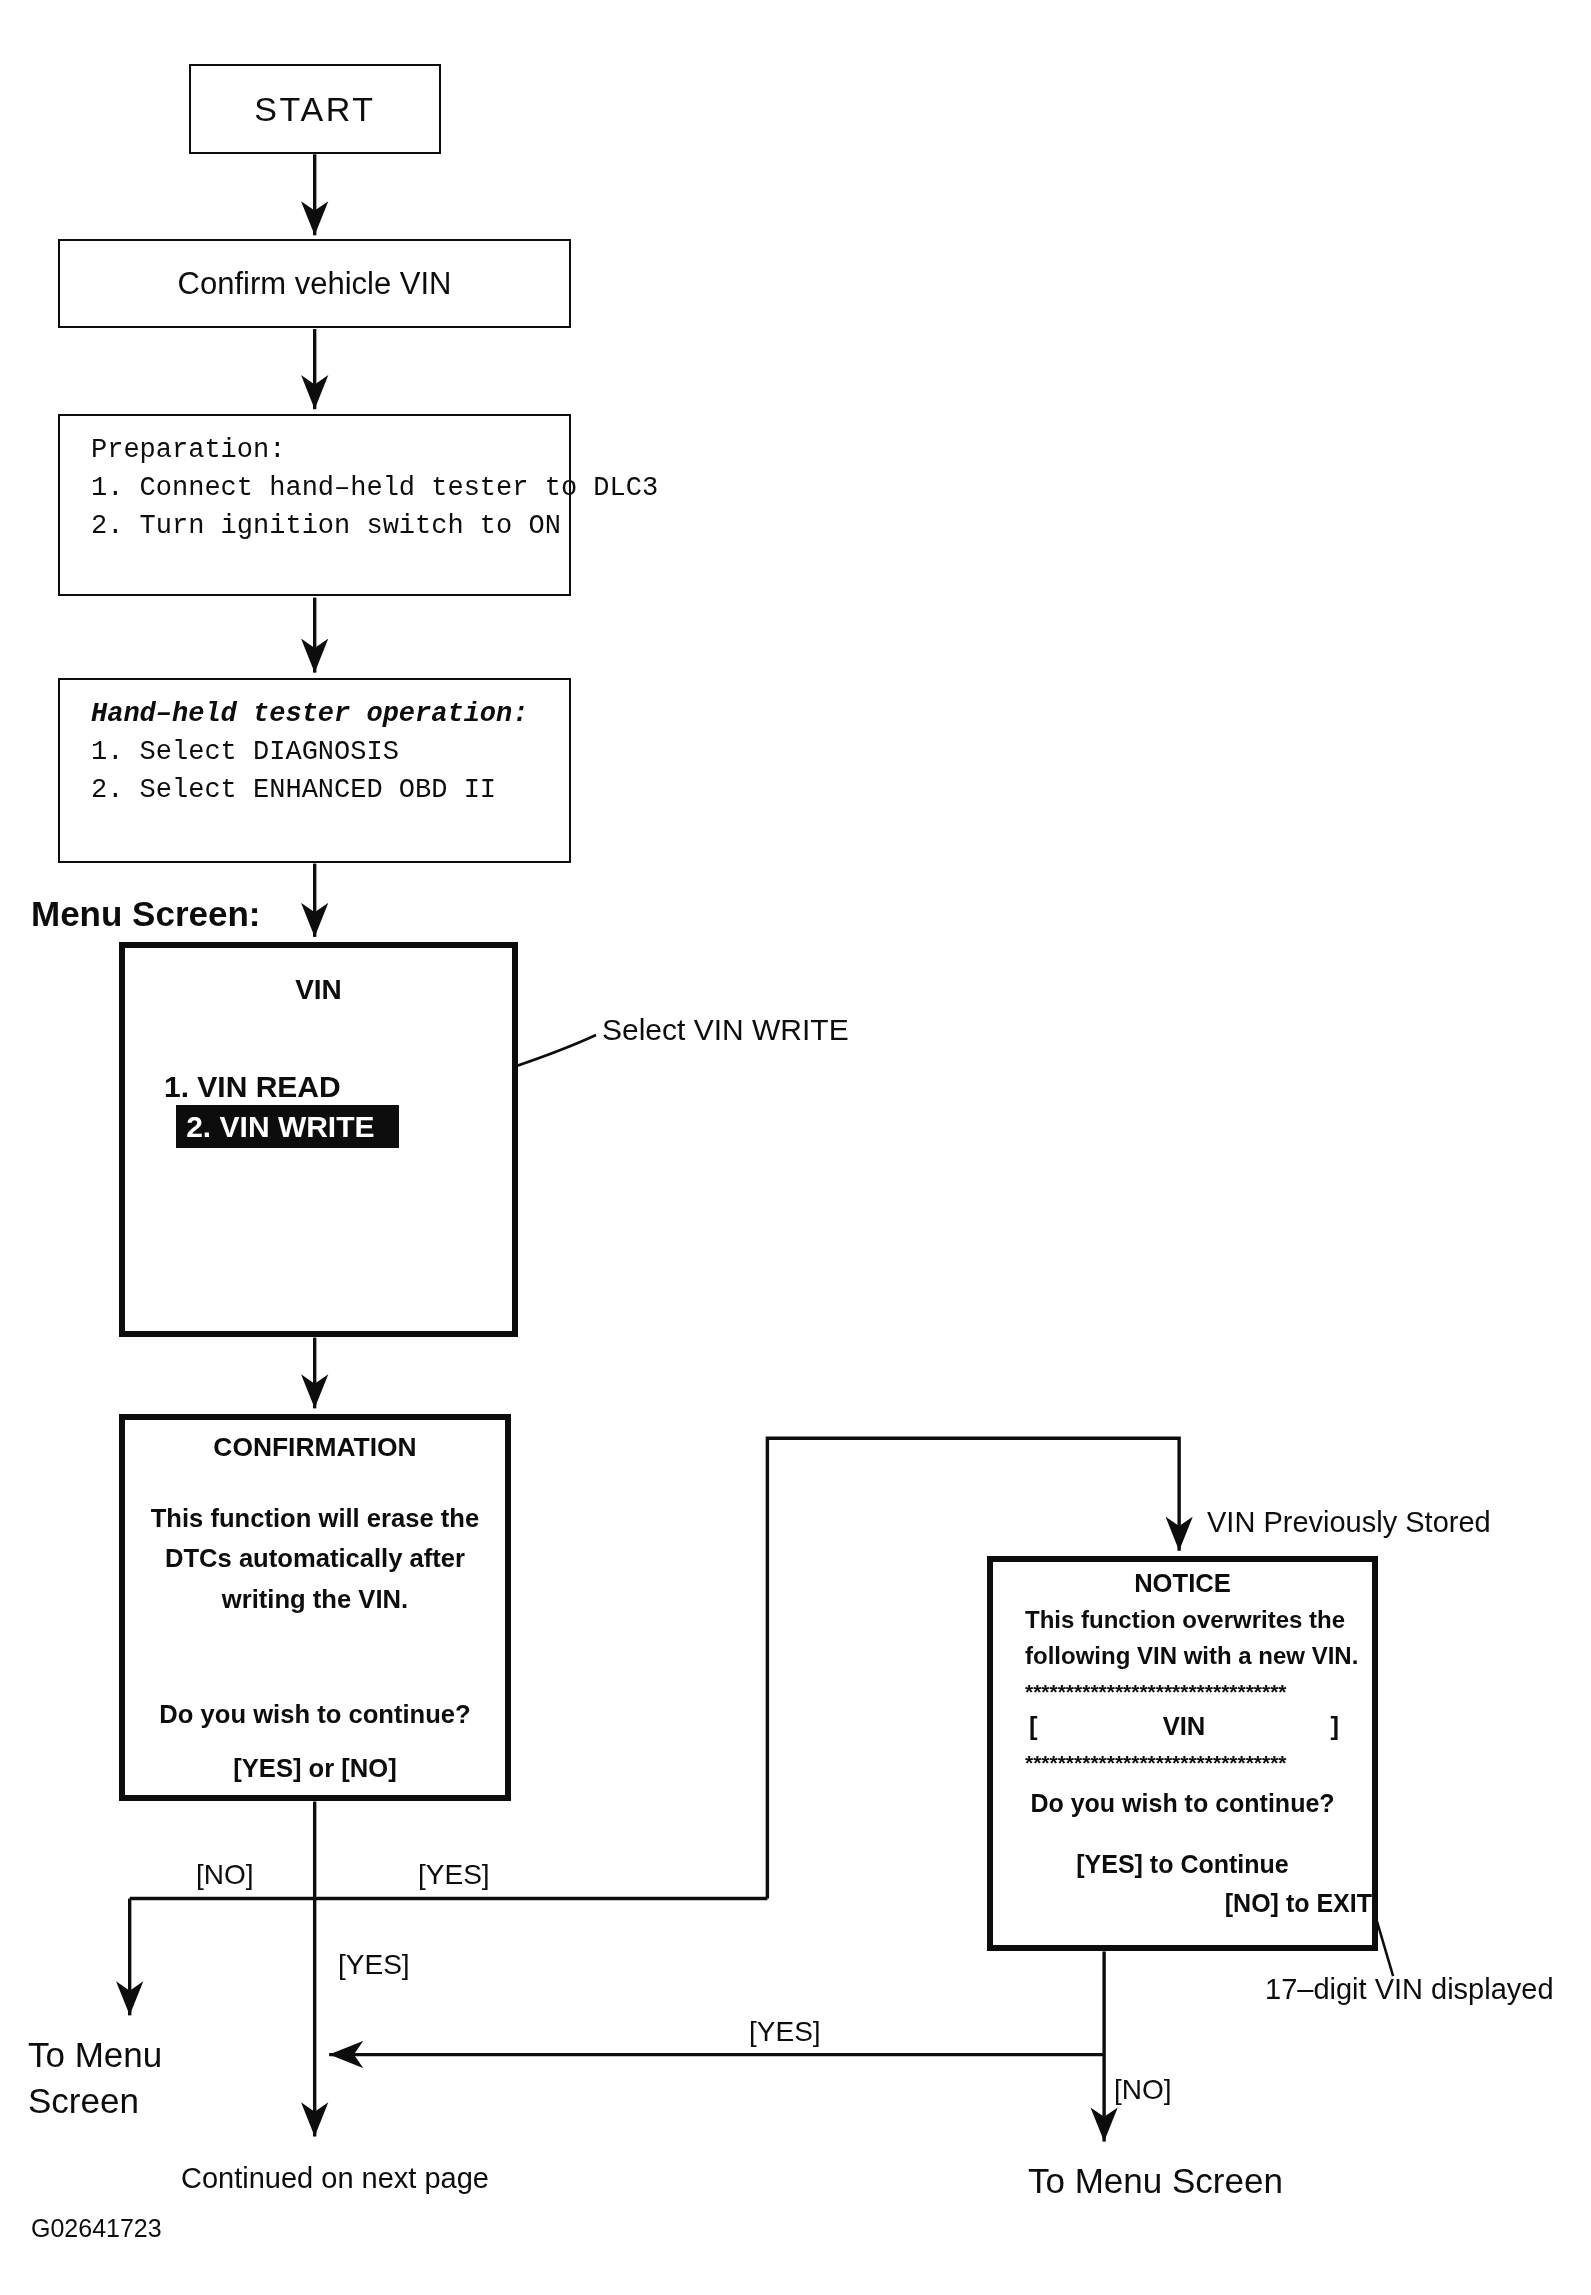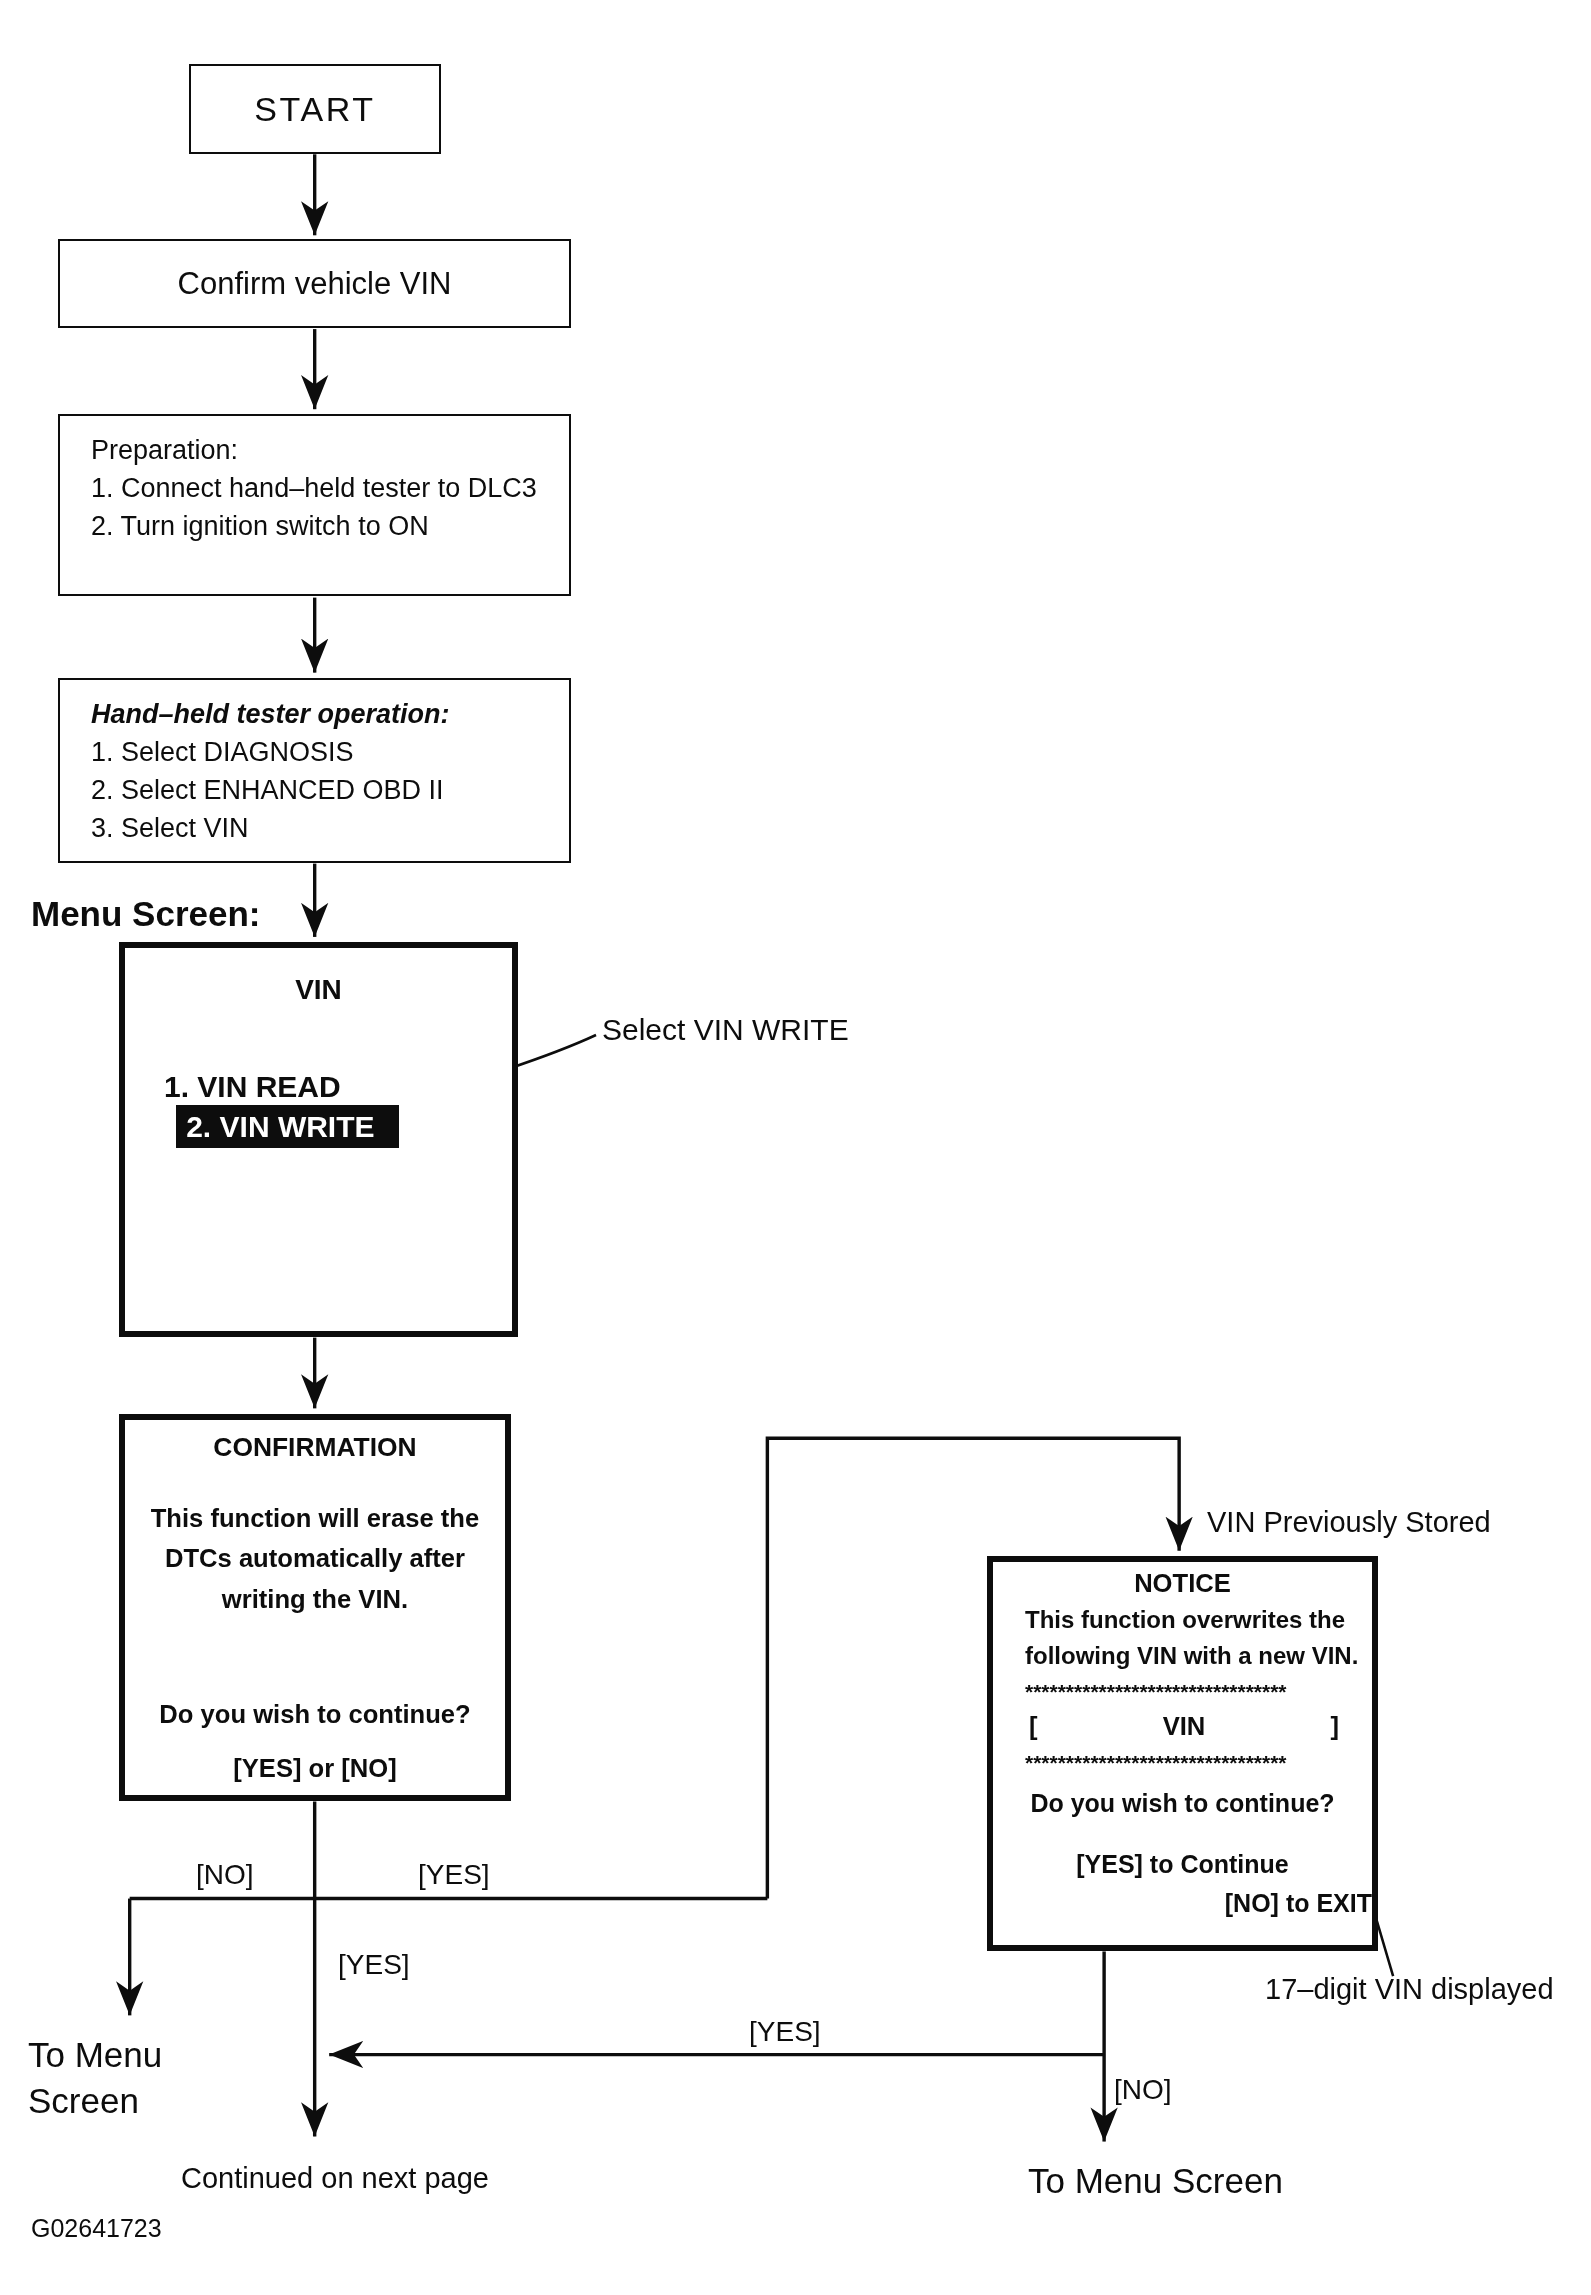--- a/index.html
+++ b/index.html
@@ -5,21 +5,21 @@
   html,body{margin:0;padding:0;background:#fff;}
   .canvas{
     position:relative;width:1591px;height:2295px;background:#fff;
     font-family:"Liberation Sans", sans-serif;color:#0d0d0d;overflow:hidden;
   }
   .connectors{position:absolute;left:0;top:0;width:1591px;height:2295px;}
   .node{position:absolute;background:#fff;box-sizing:border-box;}
   .thin{border:2.6px solid #0d0d0d;}
   .thick{border:6px solid #0d0d0d;}
   .center-text{display:flex;align-items:center;justify-content:center;text-align:center;}
-  .lines{padding:15.3px 8.5px 0 31px;}
+  .lines{padding:15.3px 8.5px 0 31px;font-family:Liberation Mono, monospace;}
   .lines div{font-size:27px;line-height:38px;white-space:nowrap;}
   .abs{position:absolute;white-space:nowrap;}
   .wfull{left:0;width:100%;text-align:center;}
   .b{font-weight:bold;}
   .bi{font-weight:bold;font-style:italic;}
   .lbl{position:absolute;font-size:28px;white-space:nowrap;}
   .hl{position:absolute;background:#0d0d0d;color:#ffffff;display:flex;align-items:center;}
   .stars{letter-spacing:0px;font-size:21px;font-weight:bold;}
   .bracket-row{position:absolute;display:flex;justify-content:space-between;font-weight:bold;font-size:25.6px;}
 </style>
@@ -64,21 +64,20 @@
   <div class="node thin lines" style="left:58px;top:414px;width:513px;height:182px;">
     <div>Preparation:</div>
     <div>1. Connect hand–held tester to DLC3</div>
     <div>2. Turn ignition switch to ON</div>
   </div>
 
   <div class="node thin lines" style="left:58px;top:678px;width:513px;height:185px;">
     <div class="bi">Hand–held tester operation:</div>
     <div>1. Select DIAGNOSIS</div>
     <div>2. Select ENHANCED OBD II</div>
-    <div>3. Select VIN</div>
   </div>
 
   <div class="lbl b" style="left:31px;top:894px;font-size:35px;">Menu Screen:</div>
 
   <div class="node thick" style="left:119px;top:942px;width:399px;height:395px;">
     <span class="abs wfull b" style="top:25.6px;font-size:28px;">VIN</span>
     <span class="abs b" style="left:39px;top:122px;font-size:30px;">1. VIN READ</span>
     <div class="hl" style="left:31px;top:157px;width:213px;height:43px;padding-left:10.2px;margin-left:20px;">
       <span class="b" style="font-size:30px;">2. VIN WRITE</span>
     </div>

